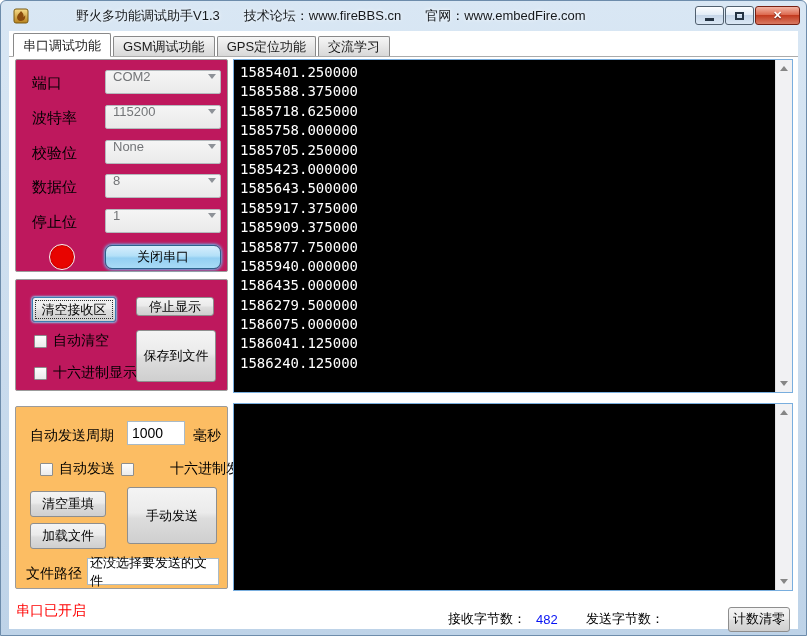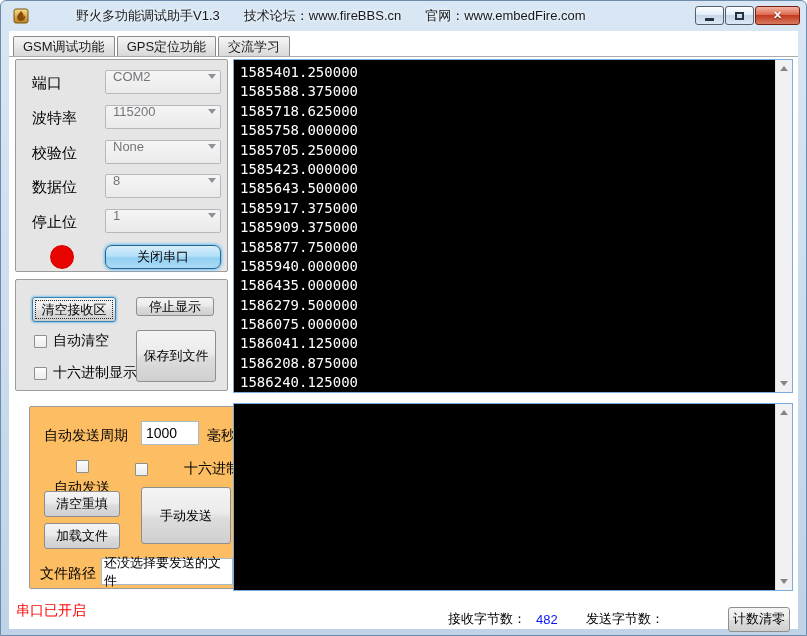--- a/index.html
+++ b/index.html
@@ -37,25 +37,25 @@
     display:flex; align-items:flex-end; padding-left:4px;
     border-bottom:1px solid #ababab; }
   .tab { height:20px; line-height:19px; padding:0 9px; margin-right:2px;
     font-size:13px; color:#1a1a1a; border:1px solid #898989; border-bottom:none;
     border-radius:2px 2px 0 0; background:linear-gradient(#f6f6f6,#d8d8d8); cursor:default; white-space:nowrap; }
   .tab.active { height:24px; line-height:23px; background:#fff; margin-bottom:-1px;
     border-bottom:1px solid #fff; z-index:2; }
 
   
   .panel { position:absolute; border:1px solid #9b9b9b; border-radius:2px; }
-  .panel.green { background:#e5e5e5; }
+  .panel.green { background:#be185d; }
   .panel.orange { background:#fcbd63; }
   #panel-port { left:6px; top:28px; width:213px; height:213px; }
   #panel-recv { left:6px; top:248px; width:213px; height:112px; }
-  #panel-send { left:20px; top:375px; width:213px; height:183px; }
+  #panel-send { left:6px; top:375px; width:213px; height:183px; }
 
   .p-label { position:absolute; font-size:15px; color:#000; white-space:nowrap; }
 
   
   .combo { position:absolute; left:89px; width:116px; height:24px;
     background:linear-gradient(#f5f5f5,#eaeaea); border:1px solid #b5b9bd; border-radius:2px;
     display:flex; align-items:center; padding:0 4px 12px 7px; cursor:default; }
   .combo-value { font-size:13px; color:#737578; flex:1; white-space:nowrap; overflow:hidden; }
   .tri-down { width:0; height:0; border-left:4px solid transparent;
     border-right:4px solid transparent; border-top:5px solid #8e9298; }
@@ -140,20 +140,21 @@
         </span>
       <span class="win-btn close">
           <span>✕</span>
         </span>
     </span>
   </div>
 
   <div class="client">
 
     <div class="tabbar">
+      <span class="tab active">串口调试功能</span>
       <span class="tab">GSM调试功能</span>
       <span class="tab">GPS定位功能</span>
       <span class="tab">交流学习</span>
     </div>
 
     <div class="panel green" id="panel-port">
       <span class="p-label" style="left:16px; top:14px;">端口</span>
       <div class="combo" style="top:10px;">
         <span class="combo-value">COM2</span>
         <span class="tri-down"></span>
@@ -201,21 +202,21 @@
       </span>
 
       <div class="btn" style="position:absolute; left:120px; top:50px; width:80px; height:52px;">保存到文件</div>
     </div>
 
     <div class="panel orange" id="panel-send">
       <span class="p-label" style="left:14px; top:20px; font-size:14px;">自动发送周期</span>
       <input class="txt" style="left: 111px; top: 14px; width: 58px; height: 24px;" type="text" value="1000">
       <span class="p-label" style="left:177px; top:20px; font-size:14px;">毫秒</span>
 
-      <span class="cb-row" style="left:24px; top:53px;flex-direction:column;">
+      <span class="cb-row" style="left:24px; top:53px;">
         <span class="cb-box"></span>
         <span class="cb-label">自动发送</span>
       </span>
       <span class="cb-row" style="left:105px; top:53px;gap:36px;">
         <span class="cb-box"></span>
         <span class="cb-label">十六进制发送</span>
       </span>
 
       <div class="btn" style="position:absolute; left:14px; top:84px; width:76px; height:26px;">清空重填</div>
       <div class="btn" style="position:absolute; left:111px; top:80px; width:90px; height:57px;">手动发送</div>
@@ -235,21 +236,20 @@
           <div class="term-line">1585423.000000</div>
           <div class="term-line">1585643.500000</div>
           <div class="term-line">1585917.375000</div>
           <div class="term-line">1585909.375000</div>
           <div class="term-line">1585877.750000</div>
           <div class="term-line">1585940.000000</div>
           <div class="term-line">1586435.000000</div>
           <div class="term-line">1586279.500000</div>
           <div class="term-line">1586075.000000</div>
           <div class="term-line">1586041.125000</div>
-          <div class="term-line">1586208.875000</div>
           <div class="term-line">1586240.125000</div>
         </div>
       <div class="term-scroll">
         <span class="scroll-btn">
             <span class="tri-up-s"></span>
           </span>
         <span class="scroll-btn">
             <span class="tri-down-s"></span>
           </span>
       </div>

